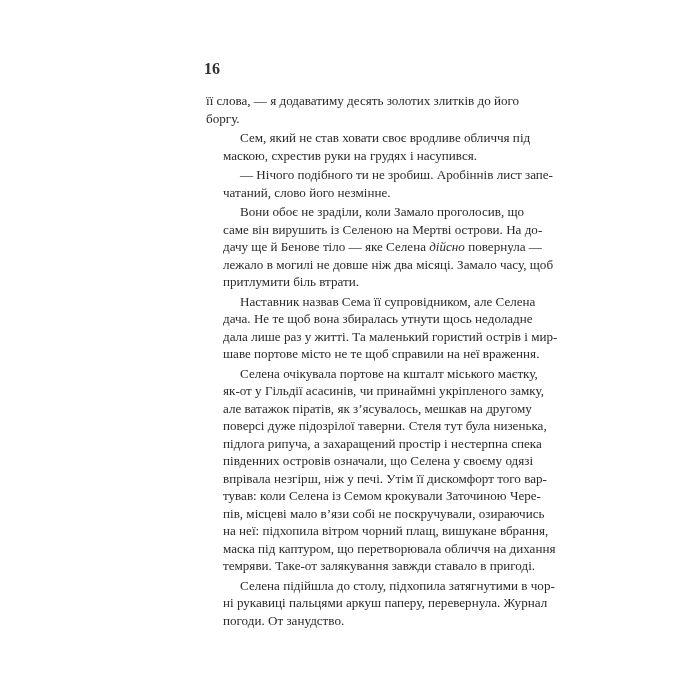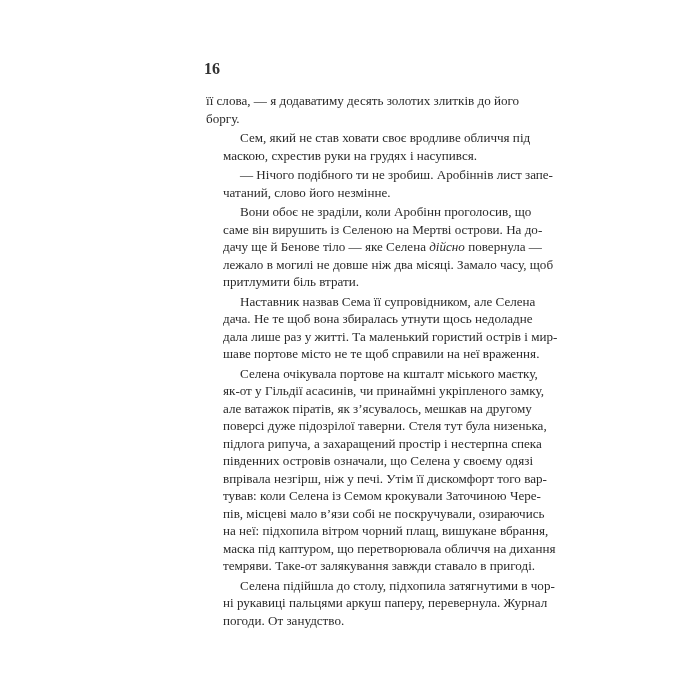--- a/index.html
+++ b/index.html
@@ -70,21 +70,21 @@
       </div>
       <div class="para">
         <span class="line">Сем, який не став ховати своє вродливе обличчя під</span>
         <span class="line last">маскою, схрестив руки на грудях і насупився.</span>
       </div>
       <div class="para">
         <span class="line">— Нічого подібного ти не зробиш. Аробіннів лист запе-</span>
         <span class="line last">чатаний, слово його незмінне.</span>
       </div>
       <div class="para">
-        <span class="line">Вони обоє не зраділи, коли Аробінн проголосив, що</span>
+        <span class="line">Вони обоє не зраділи, коли Замало проголосив, що</span>
         <span class="line">саме він вирушить із Селеною на Мертві острови. На до-</span>
         <span class="line">дачу ще й Бенове тіло — яке Селена <em>дійсно</em> повернула —</span>
         <span class="line">лежало в могилі не довше ніж два місяці. Замало часу, щоб</span>
         <span class="line last">притлумити біль втрати.</span>
       </div>
       <div class="para">
         <span class="line">Наставник назвав Сема її супровідником, але Селена</span>
         <span class="line">дача. Не те щоб вона збиралась утнути щось недоладне</span>
         <span class="line">дала лише раз у житті. Та маленький гористий острів і мир-</span>
         <span class="line last">шаве портове місто не те щоб справили на неї враження.</span>

